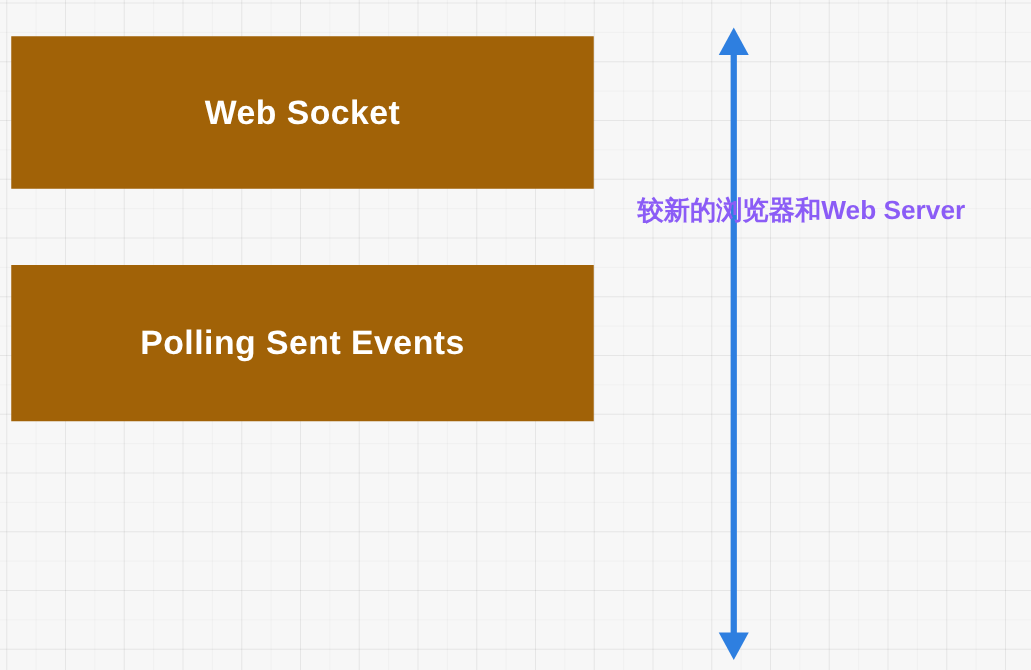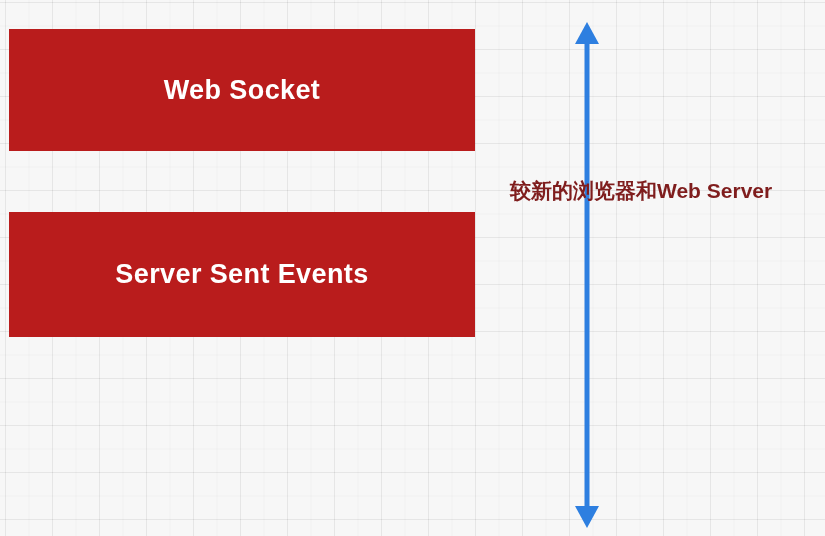--- a/index.html
+++ b/index.html
@@ -30,21 +30,21 @@
       23.5px 23.5px,
       23.5px 23.5px;
     background-position: 5px 2px, 5px 2px, 5px 2px, 5px 2px;
     pointer-events: none;
   }
   
   .tech-box {
     position: absolute;
     left: 9px;
     width: 466px;
-    background-color: #b91c1c;
+    background-color: #a16207;
     display: flex;
     align-items: center;
     justify-content: center;
     box-sizing: border-box;
   }
   .tech-box-label {
     color: #ffffff;
     font-family: "Liberation Sans", sans-serif;
     font-size: 27px;
     font-weight: 700;
@@ -68,43 +68,43 @@
     left: 563px;
     top: 18px;
     width: 48px;
     height: 514px;
     pointer-events: none;
   }
   
   #support-caption {
     position: absolute;
     left: 510px;
-    top: 179px;
+    top: 157px;
     font-family: "Liberation Sans", "DejaVu Sans", sans-serif;
     font-size: 21px;
     font-weight: 700;
-    color: #7f1d1d;
+    color: #8b5cf6;
     white-space: nowrap;
     line-height: 1.1;
     letter-spacing: 0px;
   }
 </style>
 </head>
 <body>
 
 <div id="canvas">
 
   <div id="grid-background"></div>
 
   <div class="tech-box" id="box-web-socket">
     <span class="tech-box-label">Web Socket</span>
   </div>
 
   <div class="tech-box" id="box-sse">
-    <span class="tech-box-label">Server Sent Events</span>
+    <span class="tech-box-label">Polling Sent Events</span>
   </div>
 
 
   <svg id="support-arrow" viewBox="0 0 48 514">
     <line x1="24" y1="18" x2="24" y2="496" stroke="#2e7fe0" stroke-width="5"></line>
     <polygon points="24,4 36,26 12,26" fill="#2e7fe0"></polygon>
     <polygon points="24,510 36,488 12,488" fill="#2e7fe0"></polygon>
   </svg>
 
   <div id="support-caption">较新的浏览器和Web Server</div>

